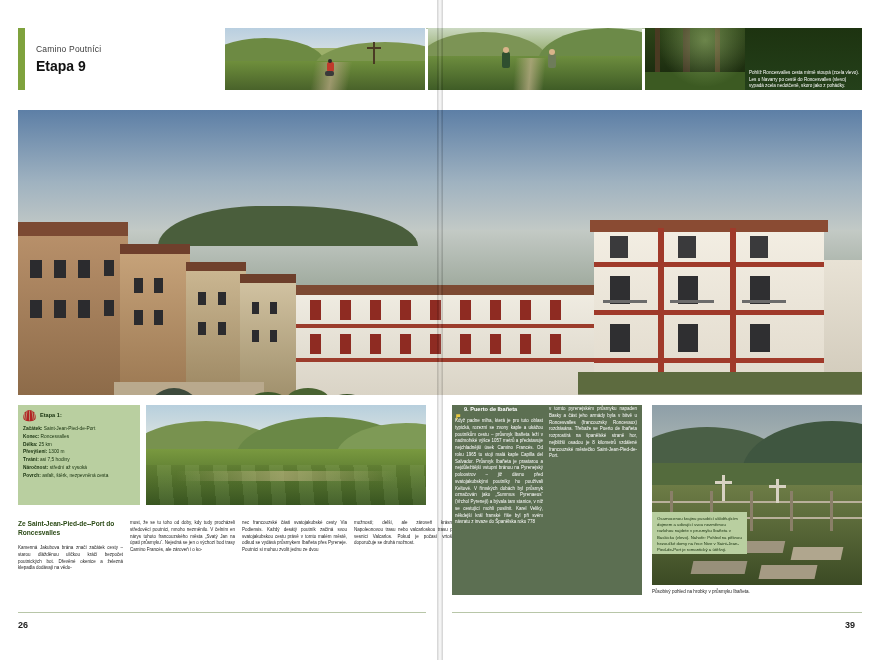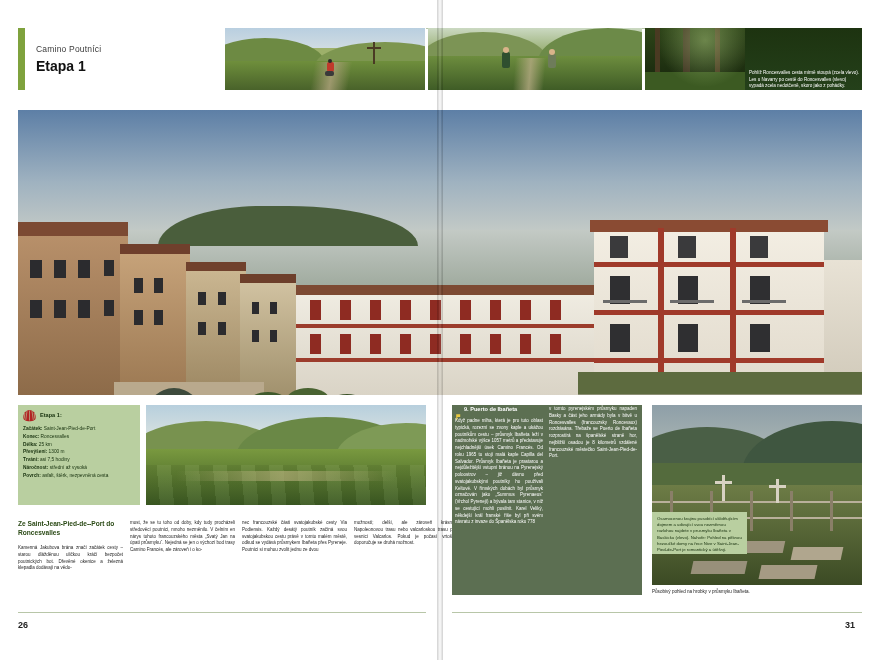--- a/index.html
+++ b/index.html
@@ -207,21 +207,21 @@
 </style>
 </head>
 <body>
 
 <div class="spread">
 
   <div class="hdr-rule"></div>
   <div class="hdr-band"></div>
   <div class="hdr-left-bar"></div>
   <div class="hdr-title-sm">Camino Poutníci</div>
-  <div class="hdr-title-lg">Etapa 1</div>
+  <div class="hdr-title-lg">Etapa 9</div>
 
   <div class="top-strip">
 
     <div class="photo" style="left:0;top:0;width:200px;height:62px;background:linear-gradient(#b9cfe0 0%, #cfdbe2 32%, #7f9a4e 33%, #5d7a34 100%);">
       <div style="position:absolute;left:0;top:20px;width:200px;height:12px;background:#9db06a;"></div>
       <div class="hill" style="left:-20px;top:10px;width:120px;height:26px;background:#6d8a43;"></div>
       <div class="hill" style="left:90px;top:14px;width:140px;height:24px;background:#7d9650;"></div>
       <div style="position:absolute;left:0;top:33px;width:200px;height:29px;background:linear-gradient(#6f8f3c,#49622a);"></div>
 
       <div style="position:absolute;left:40px;top:34px;width:120px;height:28px;background:linear-gradient(100deg,rgba(160,150,110,0) 40%,rgba(170,160,120,.85) 55%,rgba(160,150,110,0) 70%);"></div>
@@ -643,16 +643,16 @@
 
   <div class="green-caption-box">
     <div class="gcb-txt">Osamocenou krajinu působící uklidňujícím dojmem a udivující svou nezměrnou rozlohou najdete v průsmyku Ibañeta v Baskicku (vlevo). Nahoře: Pohled na pěknou hezoučké domy na řece Nive v Saint-Jean-Pied-de-Port je romantický a útěšný.</div>
   </div>
 
   <div class="cap cap-dark" style="left:652px;top:589px;width:210px;">Působivý pohled na hrobky v průsmyku Ibañeta.</div>
 
   <div class="foot-rule" style="left:18px;top:612px;width:408px;"></div>
   <div class="foot-rule" style="left:452px;top:612px;width:410px;"></div>
   <div class="folio" style="left:18px;top:620px;">26</div>
-  <div class="folio" style="left:845px;top:620px;">31</div>
+  <div class="folio" style="left:845px;top:620px;">39</div>
 
   <div class="gutter"></div>
 </div>
 
 </body></html>

